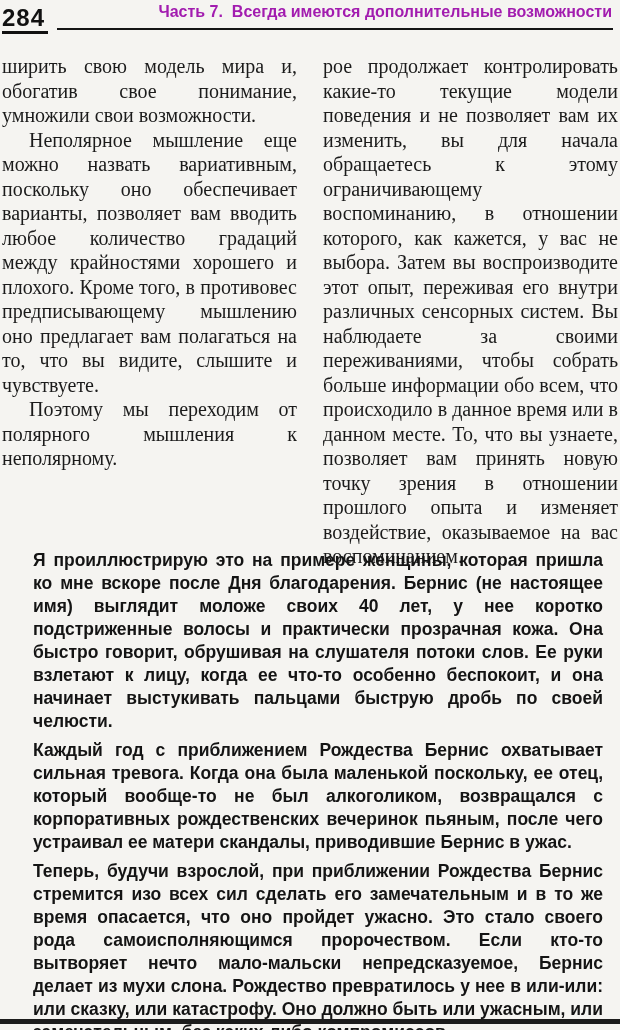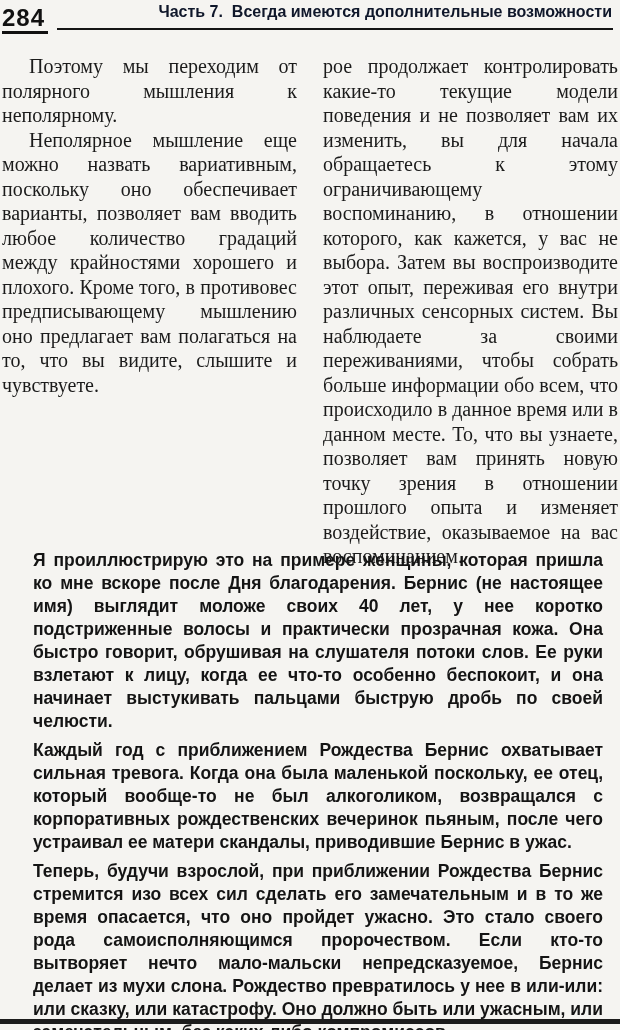--- a/index.html
+++ b/index.html
@@ -28,21 +28,21 @@
   }
   .chapter-title {
     position: absolute;
     top: 3px;
     right: 8px;
     font-family: "Liberation Sans", sans-serif;
     font-weight: bold;
     font-size: 16px;
     line-height: 18px;
     white-space: pre;
-    color: #0f172a;
+    color: #a21caf;
   }
   .header-rule {
     position: absolute;
     top: 28px;
     left: 57px;
     right: 7px;
     height: 2px;
     background: #151515;
   }
   .columns {
@@ -89,22 +89,23 @@
 <div class="page">
 
   <div class="page-number">284</div>
 
   <div class="chapter-title">Часть 7.  Всегда имеются дополнительные возможности</div>
 
   <div class="header-rule"></div>
 
   <div class="columns">
     <div class="col">
+      <p>ширить свою модель мира и, обогатив свое понимание, умножили свои возможности.</p>
+      <p class="ind">Неполярное мышление еще можно назвать вариативным, поскольку оно обеспечивает варианты, позволяет вам вводить любое количество градаций между крайностями хорошего и плохого. Кроме того, в противовес предписывающему мышлению оно предлагает вам полагаться на то, что вы видите, слышите и чувствуете.</p>
       <p class="ind">Поэтому мы переходим от полярного мышления к неполярному.</p>
-      <p class="ind">Неполярное мышление еще можно назвать вариативным, поскольку оно обеспечивает варианты, позволяет вам вводить любое количество градаций между крайностями хорошего и плохого. Кроме того, в противовес предписывающему мышлению оно предлагает вам полагаться на то, что вы видите, слышите и чувствуете.</p>
     </div>
     <div class="col">
       <p>рое продолжает контролировать какие-то текущие модели поведения и не позволяет вам их изменить, вы для начала обращаетесь к этому ограничивающему воспоминанию, в отношении которого, как кажется, у вас не выбора. Затем вы воспроизводите этот опыт, переживая его внутри различных сенсорных систем. Вы наблюдаете за своими переживаниями, чтобы собрать больше информации обо всем, что происходило в данное время или в данном месте. То, что вы узнаете, позволяет вам принять новую точку зрения в отношении прошлого опыта и изменяет воздействие, оказываемое на вас воспоминанием.</p>
     </div>
   </div>
 
   <div class="excerpt">
     <p>Я проиллюстрирую это на примере женщины, которая пришла ко мне вскоре после Дня благодарения. Бернис (не настоящее имя) выглядит моложе своих 40 лет, у нее коротко подстриженные волосы и практически прозрачная кожа. Она быстро говорит, обрушивая на слушателя потоки слов. Ее руки взлетают к лицу, когда ее что-то особенно беспокоит, и она начинает выстукивать пальцами быструю дробь по своей челюсти.</p>
     <p>Каждый год с приближением Рождества Бернис охватывает сильная тревога. Когда она была маленькой поскольку, ее отец, который вообще-то не был алкоголиком, возвращался с корпоративных рождественских вечеринок пьяным, после чего устраивал ее матери скандалы, приводившие Бернис в ужас.</p>
     <p>Теперь, будучи взрослой, при приближении Рождества Бернис стремится изо всех сил сделать его замечательным и в то же время опасается, что оно пройдет ужасно. Это стало своего рода самоисполняющимся пророчеством. Если кто-то вытворяет нечто мало-мальски непредсказуемое, Бернис делает из мухи слона. Рождество превратилось у нее в или-или: или сказку, или катастрофу. Оно должно быть или ужасным, или замечательным, без каких-либо компромиссов.</p>

